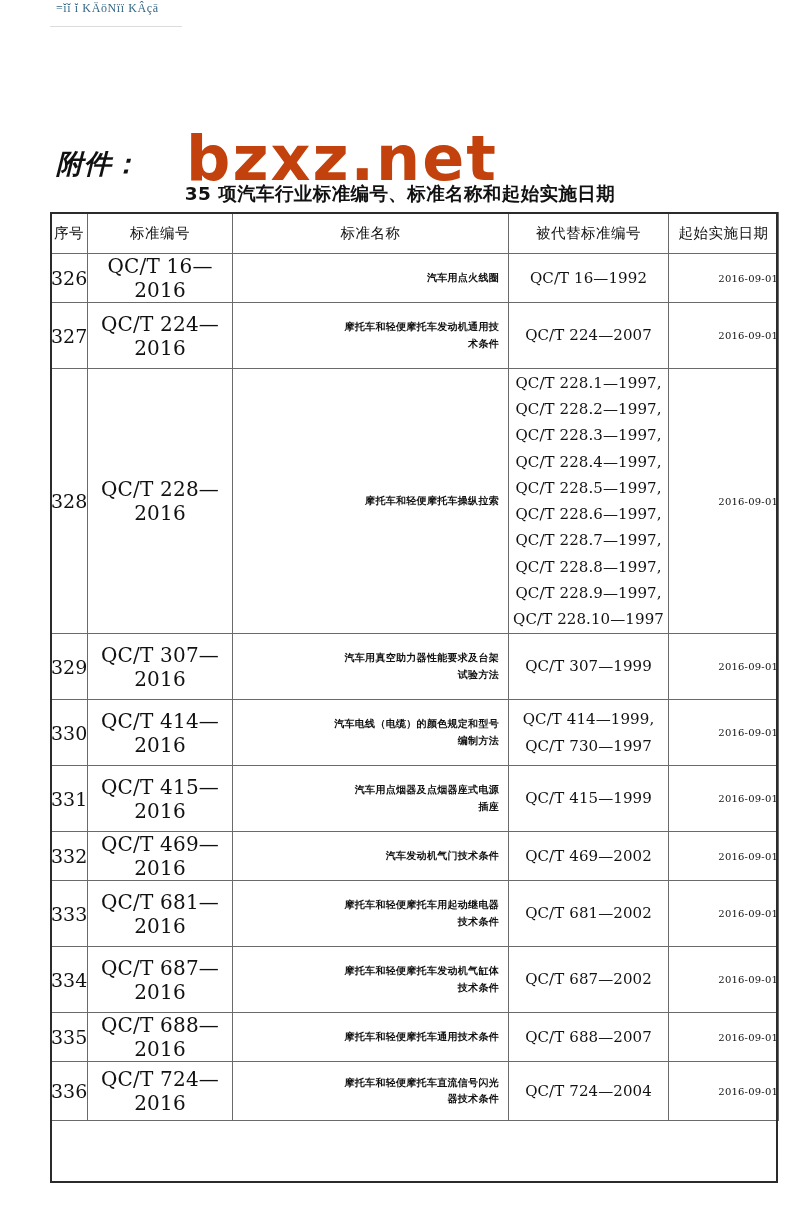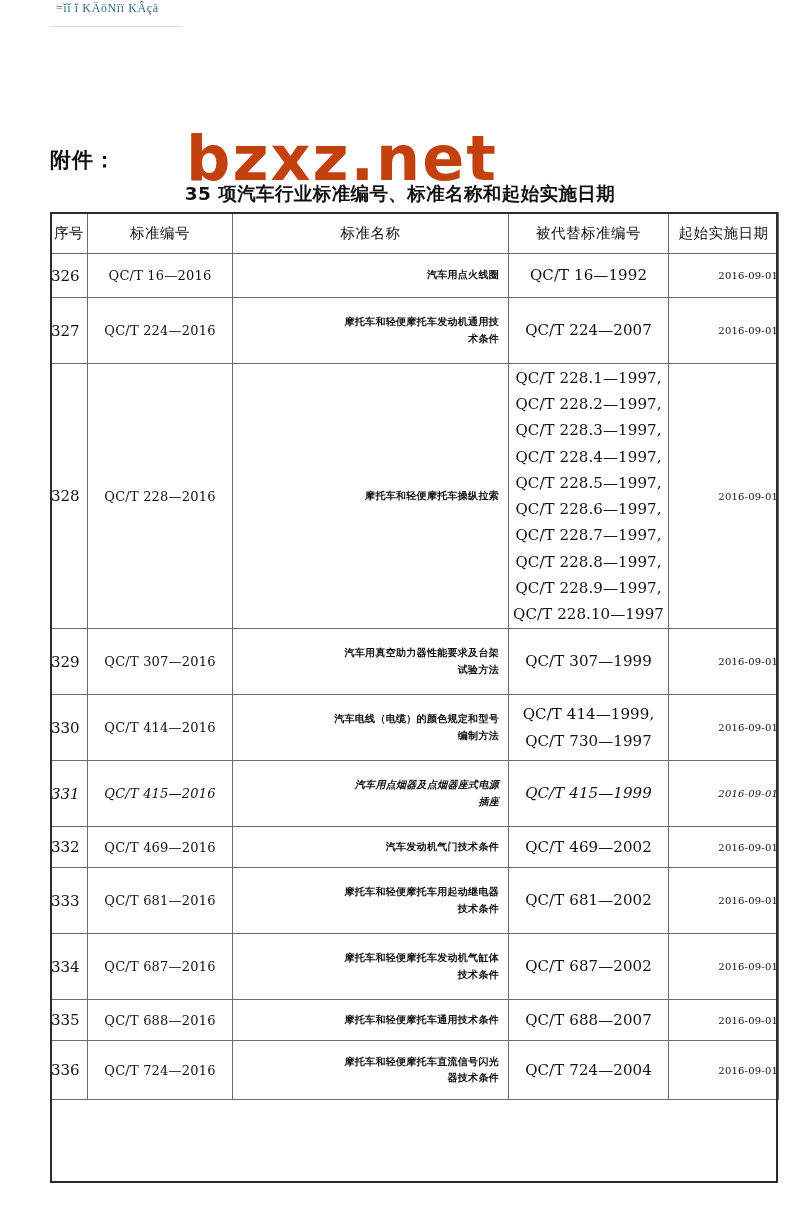--- a/index.html
+++ b/index.html
@@ -47,27 +47,28 @@
     font-size: 62px;
     letter-spacing: 2px;
     color: #c2410c;
     white-space: nowrap;
     z-index: 0;
     user-select: none;
   }
 
   .attach-label {
     position: absolute;
-    left: 50px;
+    left: 56px;
     top: 146px;
     font-family: "DejaVu Sans", "Liberation Sans", sans-serif;
     font-weight: bold;
-    font-size: 21px;
+    font-size: 27px;
     letter-spacing: 1px;
     z-index: 2;
+    font-style: italic;
   }
 
   .doc-title {
     position: absolute;
     left: 0;
     top: 181px;
     width: 800px;
     text-align: center;
     font-family: "DejaVu Sans", "Liberation Sans", sans-serif;
     font-weight: bold;
@@ -118,28 +119,28 @@
   thead th {
     height: 40px;
     font-family: "DejaVu Sans", "Liberation Sans", sans-serif;
     font-weight: bold;
     font-size: 14.5px;
     text-align: center;
     letter-spacing: 0.5px;
   }
 
   td.cell-no {
-    text-align: left;
-    font-family: "DejaVu Serif", "Liberation Serif", serif;
-    font-size: 15px;
+    text-align: center;
+    font-family: "DejaVu Serif", "Liberation Serif", serif;
+    font-size: 19px;
   }
   td.cell-code {
     text-align: center;
     font-family: "DejaVu Serif", "Liberation Serif", serif;
-    font-size: 13px;
+    font-size: 20px;
     letter-spacing: 0.2px;
   }
   td.cell-name {
     text-align: right;
     padding: 0 9px;
     font-family: "DejaVu Sans", "Liberation Sans", sans-serif;
     font-weight: bold;
     font-size: 10px;
     line-height: 1.65;
     letter-spacing: 0.3px;
@@ -271,21 +272,21 @@
           </div>
         </td>
         <td class="cell-repl">
           <div class="repl-lines">
             <div>QC/T 414—1999,</div>
             <div>QC/T 730—1997</div>
           </div>
         </td>
         <td class="cell-date">2016-09-01</td>
       </tr>
-      <tr style="height: 66px; font-style: italic;">
+      <tr style="height: 66px;">
         <td class="cell-no">331</td>
         <td class="cell-code">QC/T 415—2016</td>
         <td class="cell-name">
           <div class="name-lines">
             <div>汽车用点烟器及点烟器座式电源</div>
             <div>插座</div>
           </div>
         </td>
         <td class="cell-repl">
           <div class="repl-lines">

